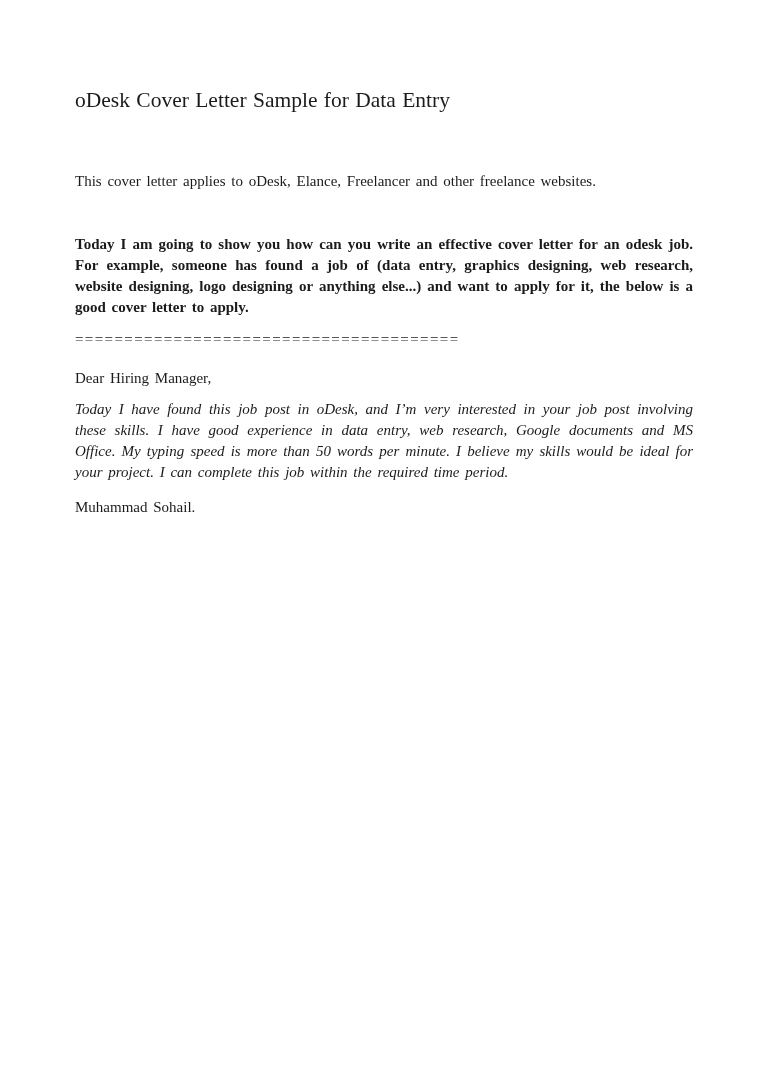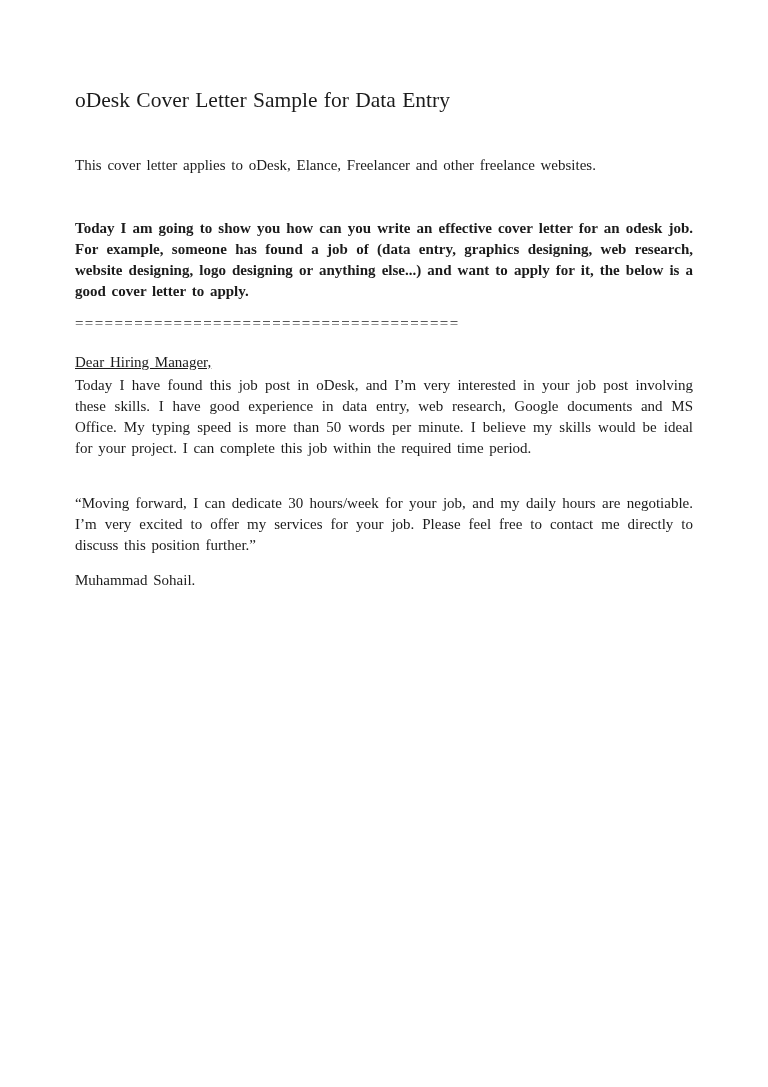--- a/index.html
+++ b/index.html
@@ -27,25 +27,25 @@
   }
   .para {
     font-size: 15px;
     line-height: 21px;
     margin: 0;
     word-spacing: 2px;
   }
   .justify {
     text-align: justify;
   }
-  .intro     { margin-top: 41px; }
+  .intro     { margin-top: 57px; }
   .overview  { margin-top: 42px; font-weight: bold; }
   .divider   { margin-top: 11px; letter-spacing: 1.4px; white-space: nowrap; }
-  .salutation{ margin-top: 18px; text-decoration: underline; }
-  .skills    { margin-top: 2px;  }
+  .salutation{ margin-top: 18px; }
+  .skills    { margin-top: 10px; font-style: italic;  }
   .quote     { margin-top: 34px; }
   .contact   { margin-top: 37px; }
   .closing   { margin-top: 62px; }
   .signature { margin-top: 14px; }
 </style>
 </head>
 <body>
 
 <div class="page">
   <h1 class="title">oDesk Cover Letter Sample for Data Entry</h1>
@@ -53,18 +53,17 @@
   <p class="para intro">This cover letter applies to oDesk, Elance, Freelancer and other freelance websites.</p>
 
   <p class="para overview justify">Today I am going to show you how can you write an effective cover letter for an odesk job. For example, someone has found a job of (data entry, graphics designing, web research, website designing, logo designing or anything else...) and want to apply for it, the below is a good cover letter to apply.</p>
 
   <p class="para divider">=======================================</p>
 
   <p class="para salutation">Dear Hiring Manager,</p>
 
   <p class="para skills justify">Today I have found this job post in oDesk, and I’m very interested in your job post involving these skills. I have good experience in data entry, web research, Google documents and MS Office. My typing speed is more than 50 words per minute. I believe my skills would be ideal for your project. I can complete this job within the required time period.</p>
 
-  <p class="para quote justify">“Moving forward, I can dedicate 30 hours/week for your job, and my daily hours are negotiable. I’m very excited to offer my services for your job. Please feel free to contact me directly to discuss this position further.”</p>
 
 
 
   <p class="para signature">Muhammad Sohail.</p>
 </div>
 
 </body></html>

